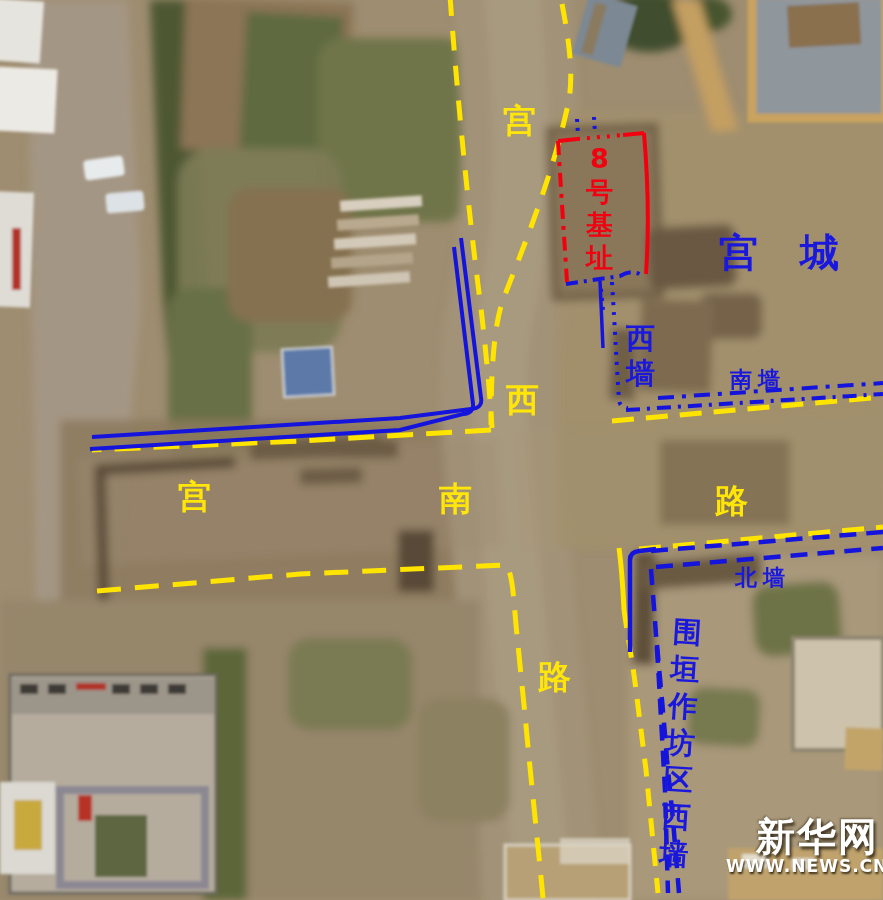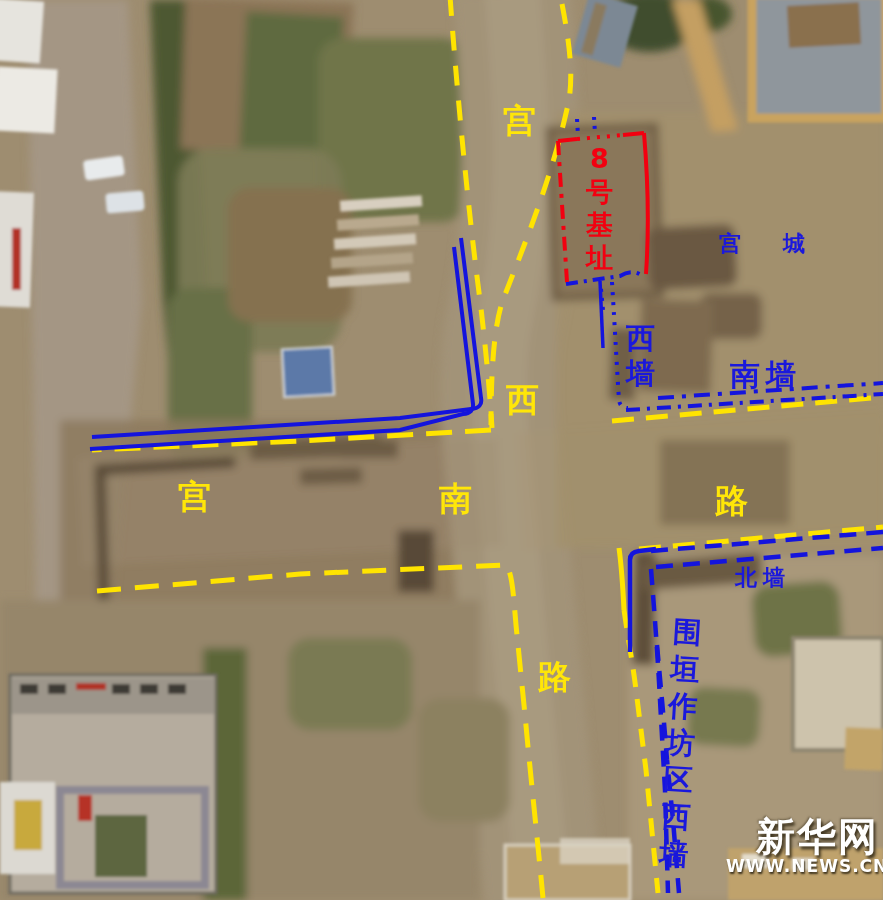--- a/index.html
+++ b/index.html
@@ -186,26 +186,26 @@
   </svg>
 
   <div class="label yellow" style="left:503px;top:104px;font-size:33px;">宫</div>
   <div class="label yellow" style="left:506px;top:383px;font-size:33px;">西</div>
   <div class="label yellow" style="left:538px;top:660px;font-size:33px;">路</div>
 
   <div class="label yellow" style="left:178px;top:480px;font-size:33px;">宫</div>
   <div class="label yellow" style="left:439px;top:482px;font-size:33px;">南</div>
   <div class="label yellow" style="left:715px;top:484px;font-size:33px;">路</div>
 
-  <div class="label blue" style="left:719px;top:233px;font-size:22px;letter-spacing:42px;">宫城</div>
+  <div class="label blue" style="left:719px;top:233px;font-size:39px;letter-spacing:42px;">宫城</div>
   <div class="label blue vtext" style="left:626px;top:321px;font-size:29px;line-height:35px;">
       <span>西</span>
       <span>墙</span>
     </div>
-  <div class="label blue" style="left:730px;top:360px;font-size:30px;letter-spacing:6px;">南墙</div>
+  <div class="label blue" style="left:730px;top:369px;font-size:22px;letter-spacing:6px;">南墙</div>
 
   <div class="label blue" style="left:735px;top:567px;font-size:22px;letter-spacing:6px;">北墙</div>
   <div class="label blue vtext" style="left:674px;top:614px;font-size:29px;line-height:37px;transform:rotate(3.5deg);transform-origin:top center;">
       <span>围</span>
       <span>垣</span>
       <span>作</span>
       <span>坊</span>
       <span>区</span>
       <span>西</span>
       <span>墙</span>

